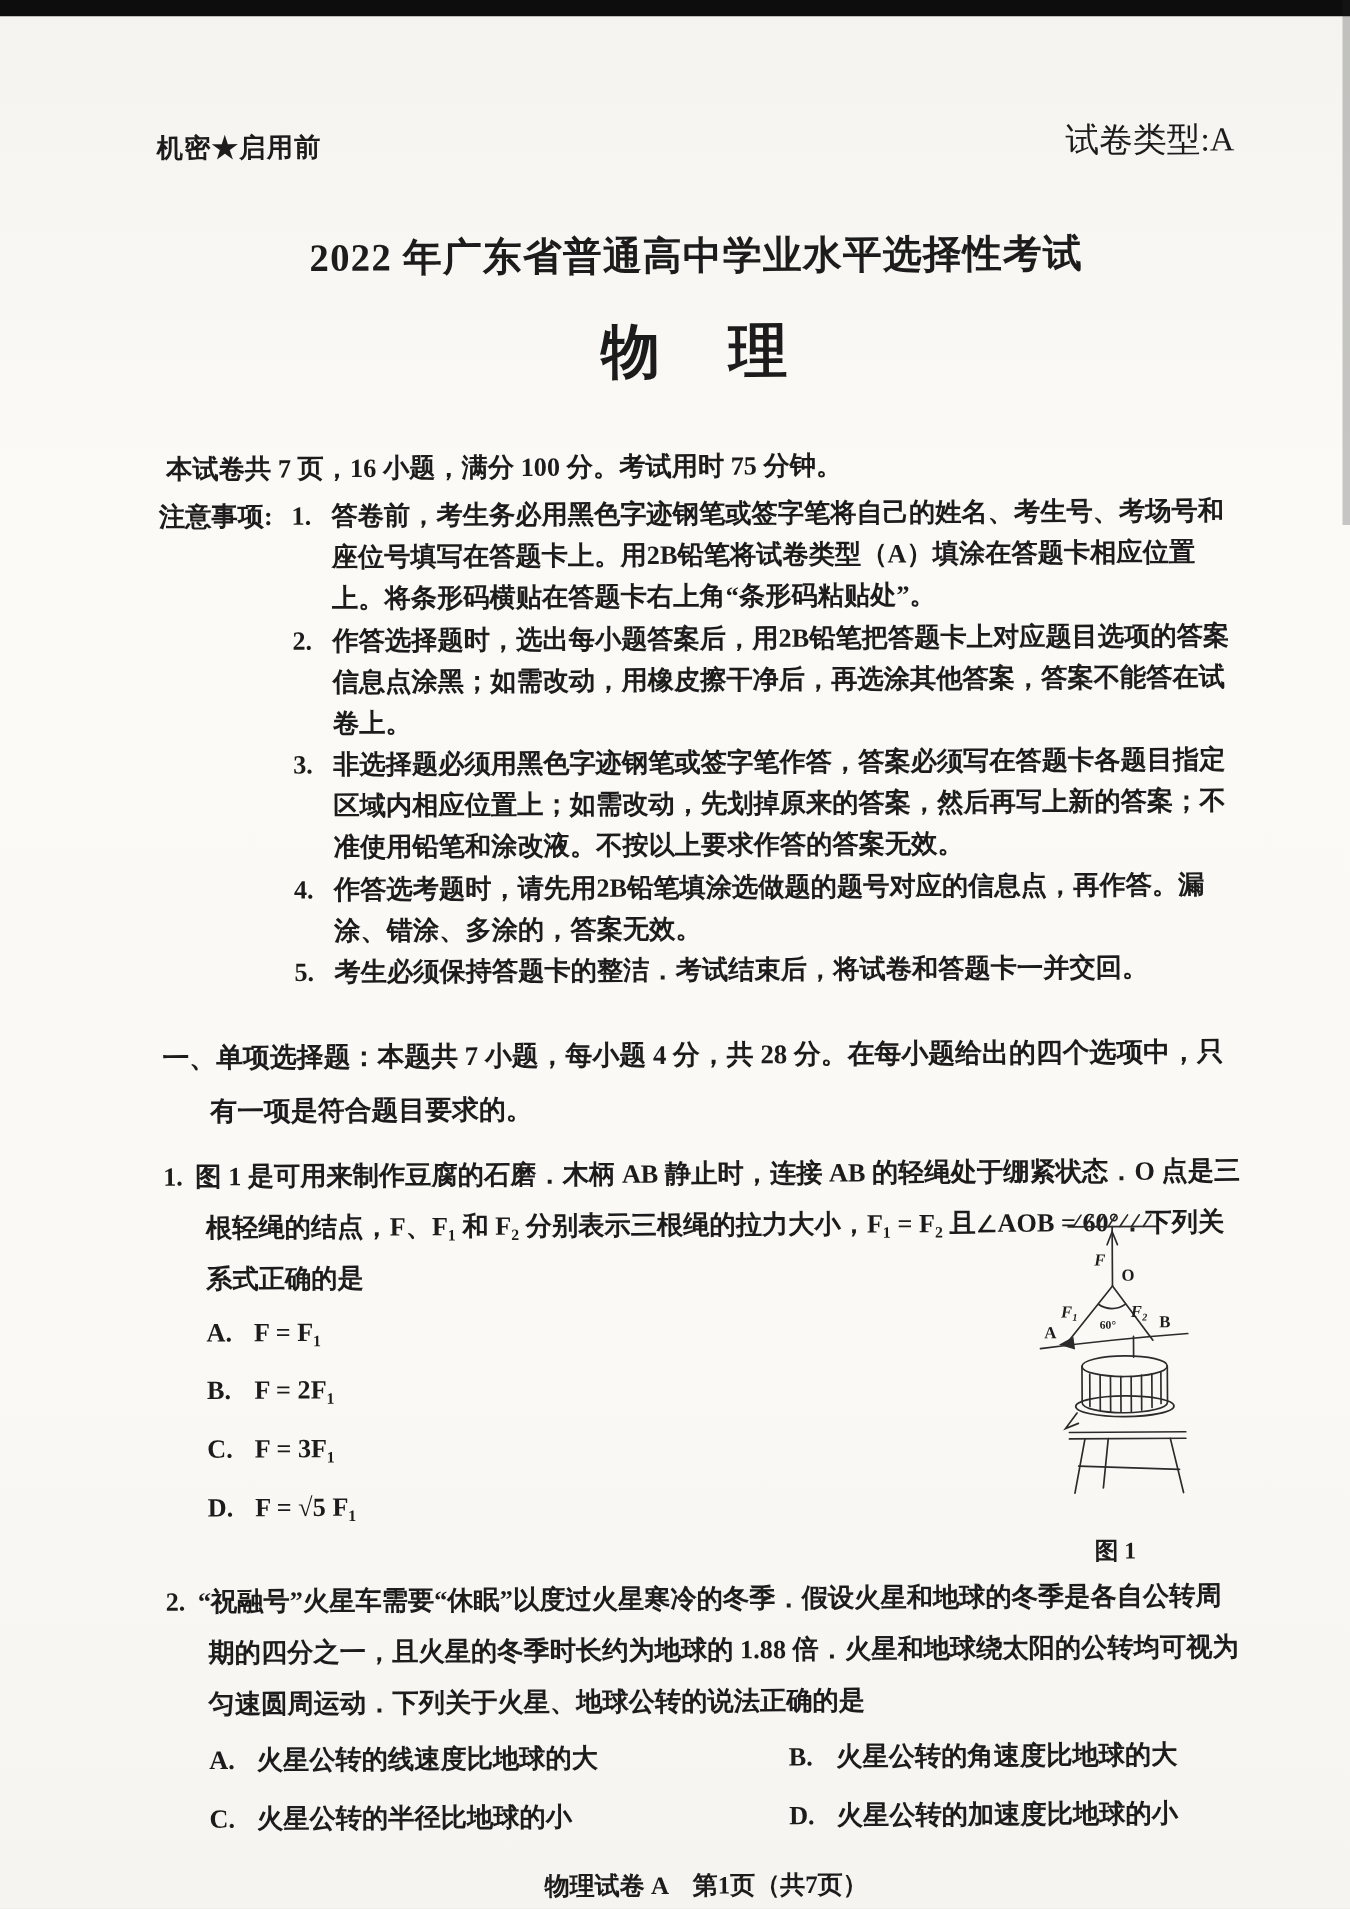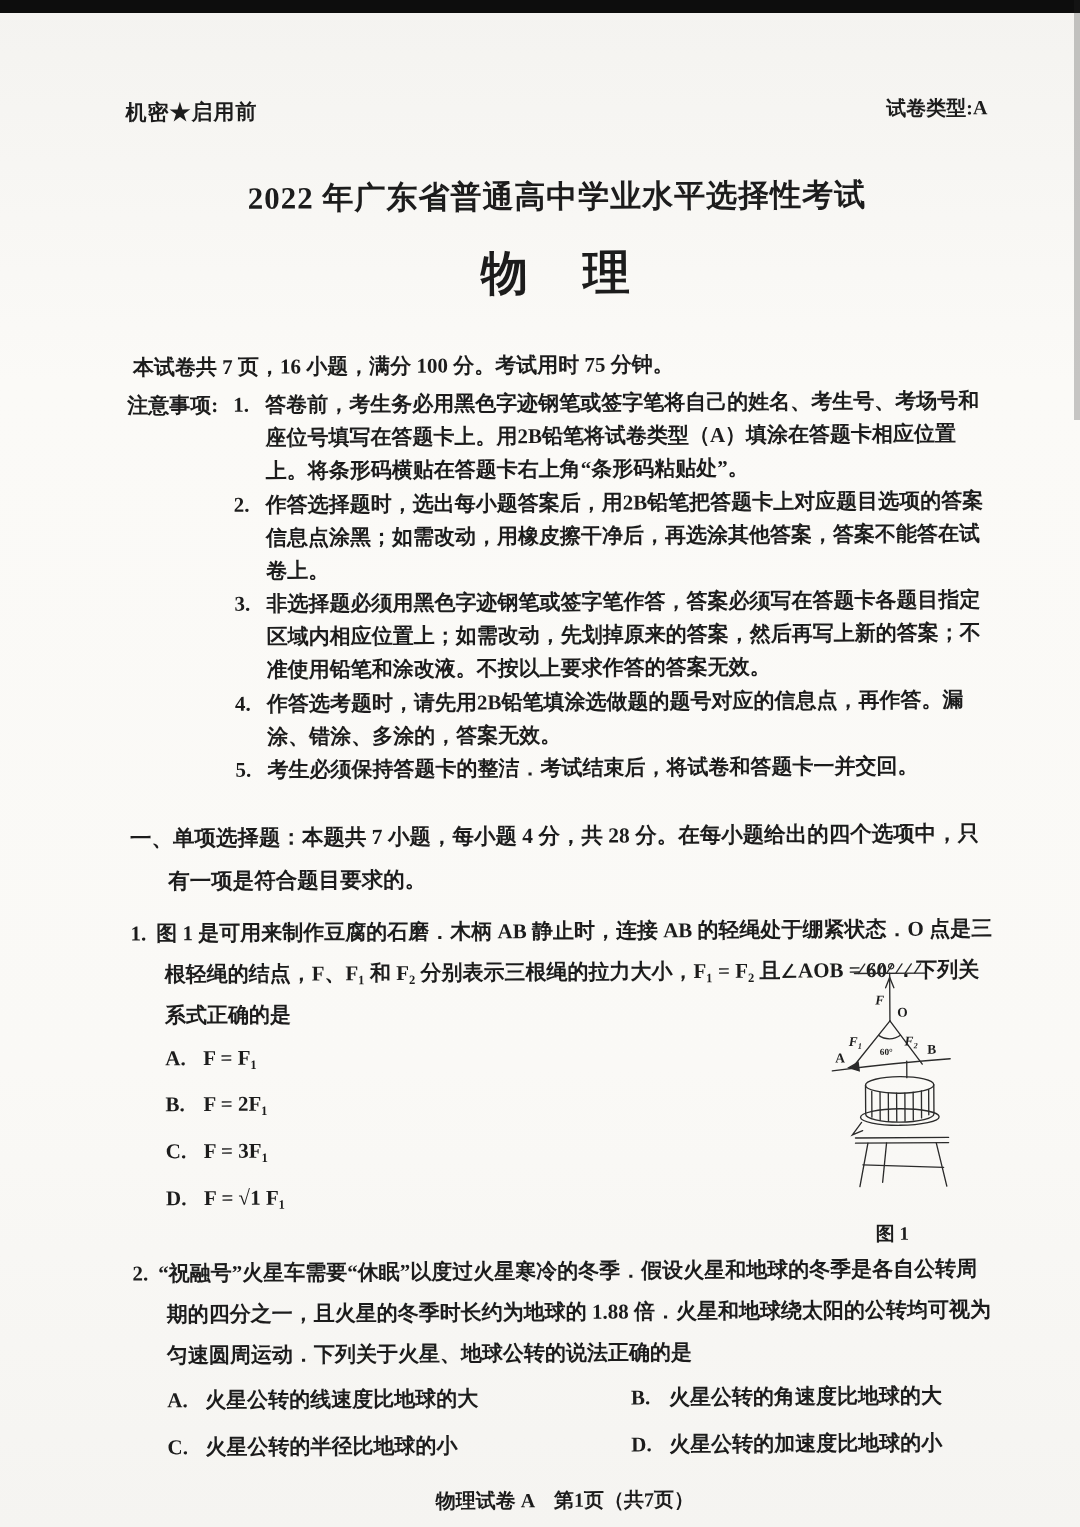--- a/index.html
+++ b/index.html
@@ -25,21 +25,21 @@
   }
   .sheet {
     position: absolute; inset: 0;
     padding: 96px 90px 0 128px;
     transform: rotate(-0.35deg);
     transform-origin: 50% 35%;
     font-weight: 600;
   }
   .head-row { display: flex; justify-content: space-between; align-items: baseline; }
   .classification { font-size: 21px; font-weight: 700; letter-spacing: 1px; }
-  .paper-type { font-size: 20px; font-weight: 700; }
+  .paper-type { font-size: 27px; font-weight: 400; }
   .title {
     margin: 52px 0 0 0;
     text-align: center;
     font-size: 31px; font-weight: 700; letter-spacing: 1px;
   }
   .subject {
     margin: 24px 0 0 0;
     text-align: center;
     font-size: 47px; font-weight: 700; letter-spacing: 4px;
   }
@@ -139,21 +139,21 @@
         <p class="opt">
           <span class="opt-label">A.</span><span class="opt-formula">F = F₁</span>
         </p>
         <p class="opt">
           <span class="opt-label">B.</span><span class="opt-formula">F = 2F₁</span>
         </p>
         <p class="opt">
           <span class="opt-label">C.</span><span class="opt-formula">F = 3F₁</span>
         </p>
         <p class="opt">
-          <span class="opt-label">D.</span><span class="opt-formula">F = √1 F₁</span>
+          <span class="opt-label">D.</span><span class="opt-formula">F = √5 F₁</span>
         </p>
       </div>
 
       <figure class="fig">
         <svg viewBox="0 0 170 232" width="176" height="240">
           <g stroke="#2b2b2b" stroke-width="1.3" fill="none" stroke-linecap="round">
             <line x1="50" y1="12" x2="118" y2="12"></line>
             <path d="M54 12 l6 -9 M63 12 l6 -9 M72 12 l6 -9 M81 12 l6 -9 M90 12 l6 -9 M99 12 l6 -9 M108 12 l6 -9"></path>
             <line x1="84" y1="12" x2="84" y2="58"></line>
             <path d="M80 26 L84 16 L88 26"></path>

